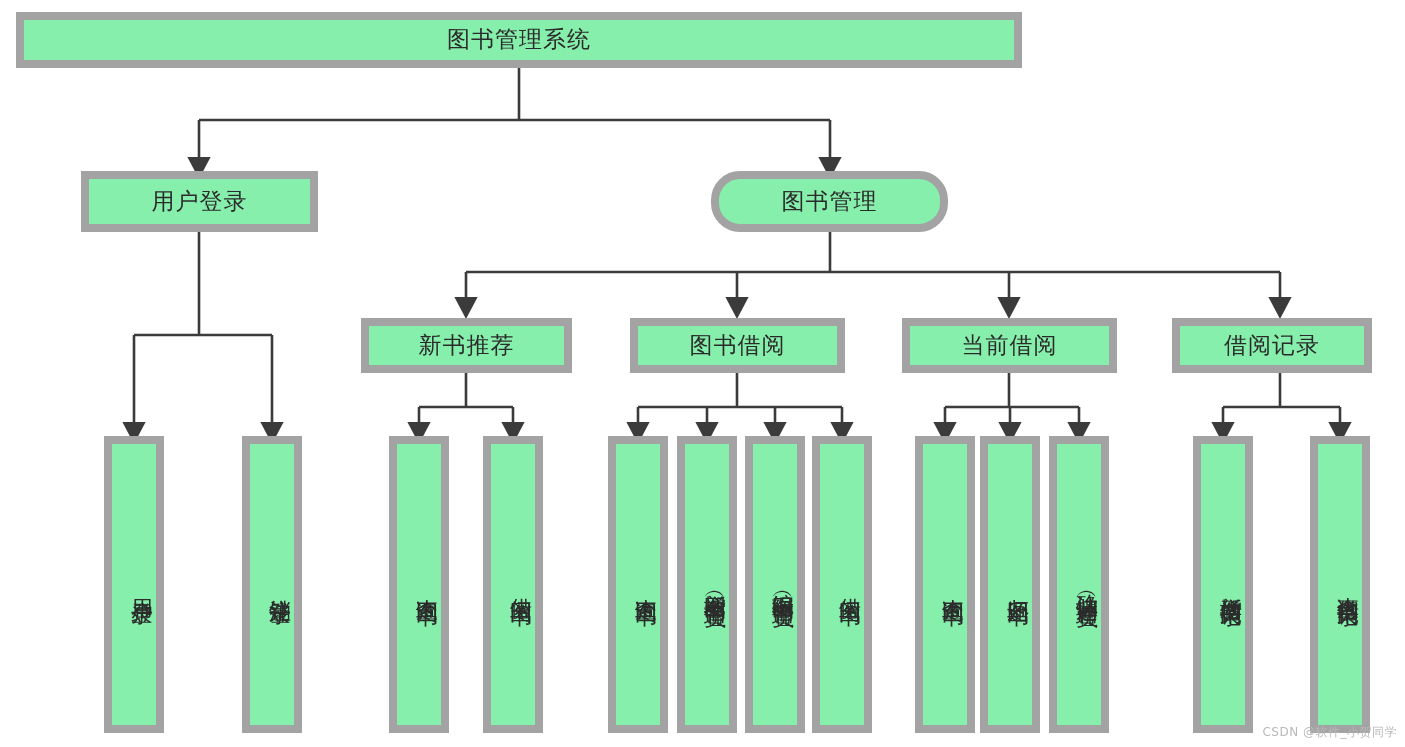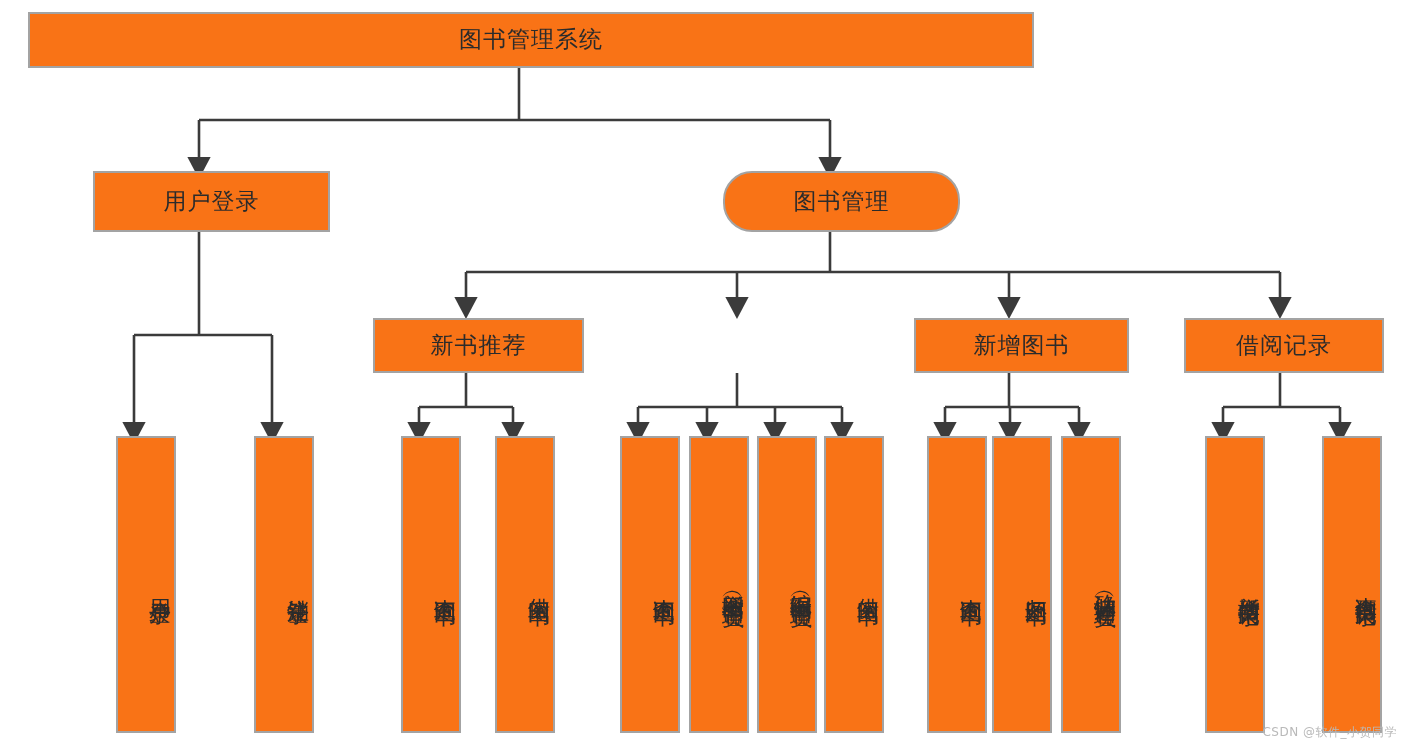--- a/index.html
+++ b/index.html
@@ -20,28 +20,27 @@
   #edges {
     position: absolute;
     left: 0;
     top: 0;
     width: 1405px;
     height: 747px;
   }
   .node {
     position: absolute;
     box-sizing: border-box;
-    border: 2px solid #a3a3a3;
-    background: #f97316;
+    border: 8px solid #a3a3a3;
+    background: #86efac;
     display: flex;
     align-items: center;
     justify-content: center;
     color: #2b2b2b;
     z-index: 2;
-    margin-left: 12px;
   }
   .node.h {
     font-size: 23px;
     letter-spacing: 1px;
     line-height: 1.2;
   }
   .node.v {
     writing-mode: vertical-rl;
     text-orientation: upright;
     font-size: 22px;
@@ -130,22 +129,25 @@
   <div class="node h" style="left:81px; top:171px; width:237px; height:61px;">
     <span>用户登录</span>
   </div>
   <div class="node h" style="left:711px; top:171px; width:237px; height:61px;border-radius:29px;">
     <span>图书管理</span>
   </div>
 
   <div class="node h" style="left:361px; top:318px; width:211px; height:55px;">
     <span>新书推荐</span>
   </div>
+  <div class="node h" style="left:630px; top:318px; width:215px; height:55px;">
+    <span>图书借阅</span>
+  </div>
   <div class="node h" style="left:902px; top:318px; width:215px; height:55px;">
-    <span>新增图书</span>
+    <span>当前借阅</span>
   </div>
   <div class="node h" style="left:1172px; top:318px; width:200px; height:55px;">
     <span>借阅记录</span>
   </div>
 
   <div class="node v" style="left:104px; top:436px; width:60px; height:297px;">
     <span class="vtext">用户登录</span>
   </div>
   <div class="node v" style="left:242px; top:436px; width:60px; height:297px;">
     <span class="vtext">注销登录</span>

